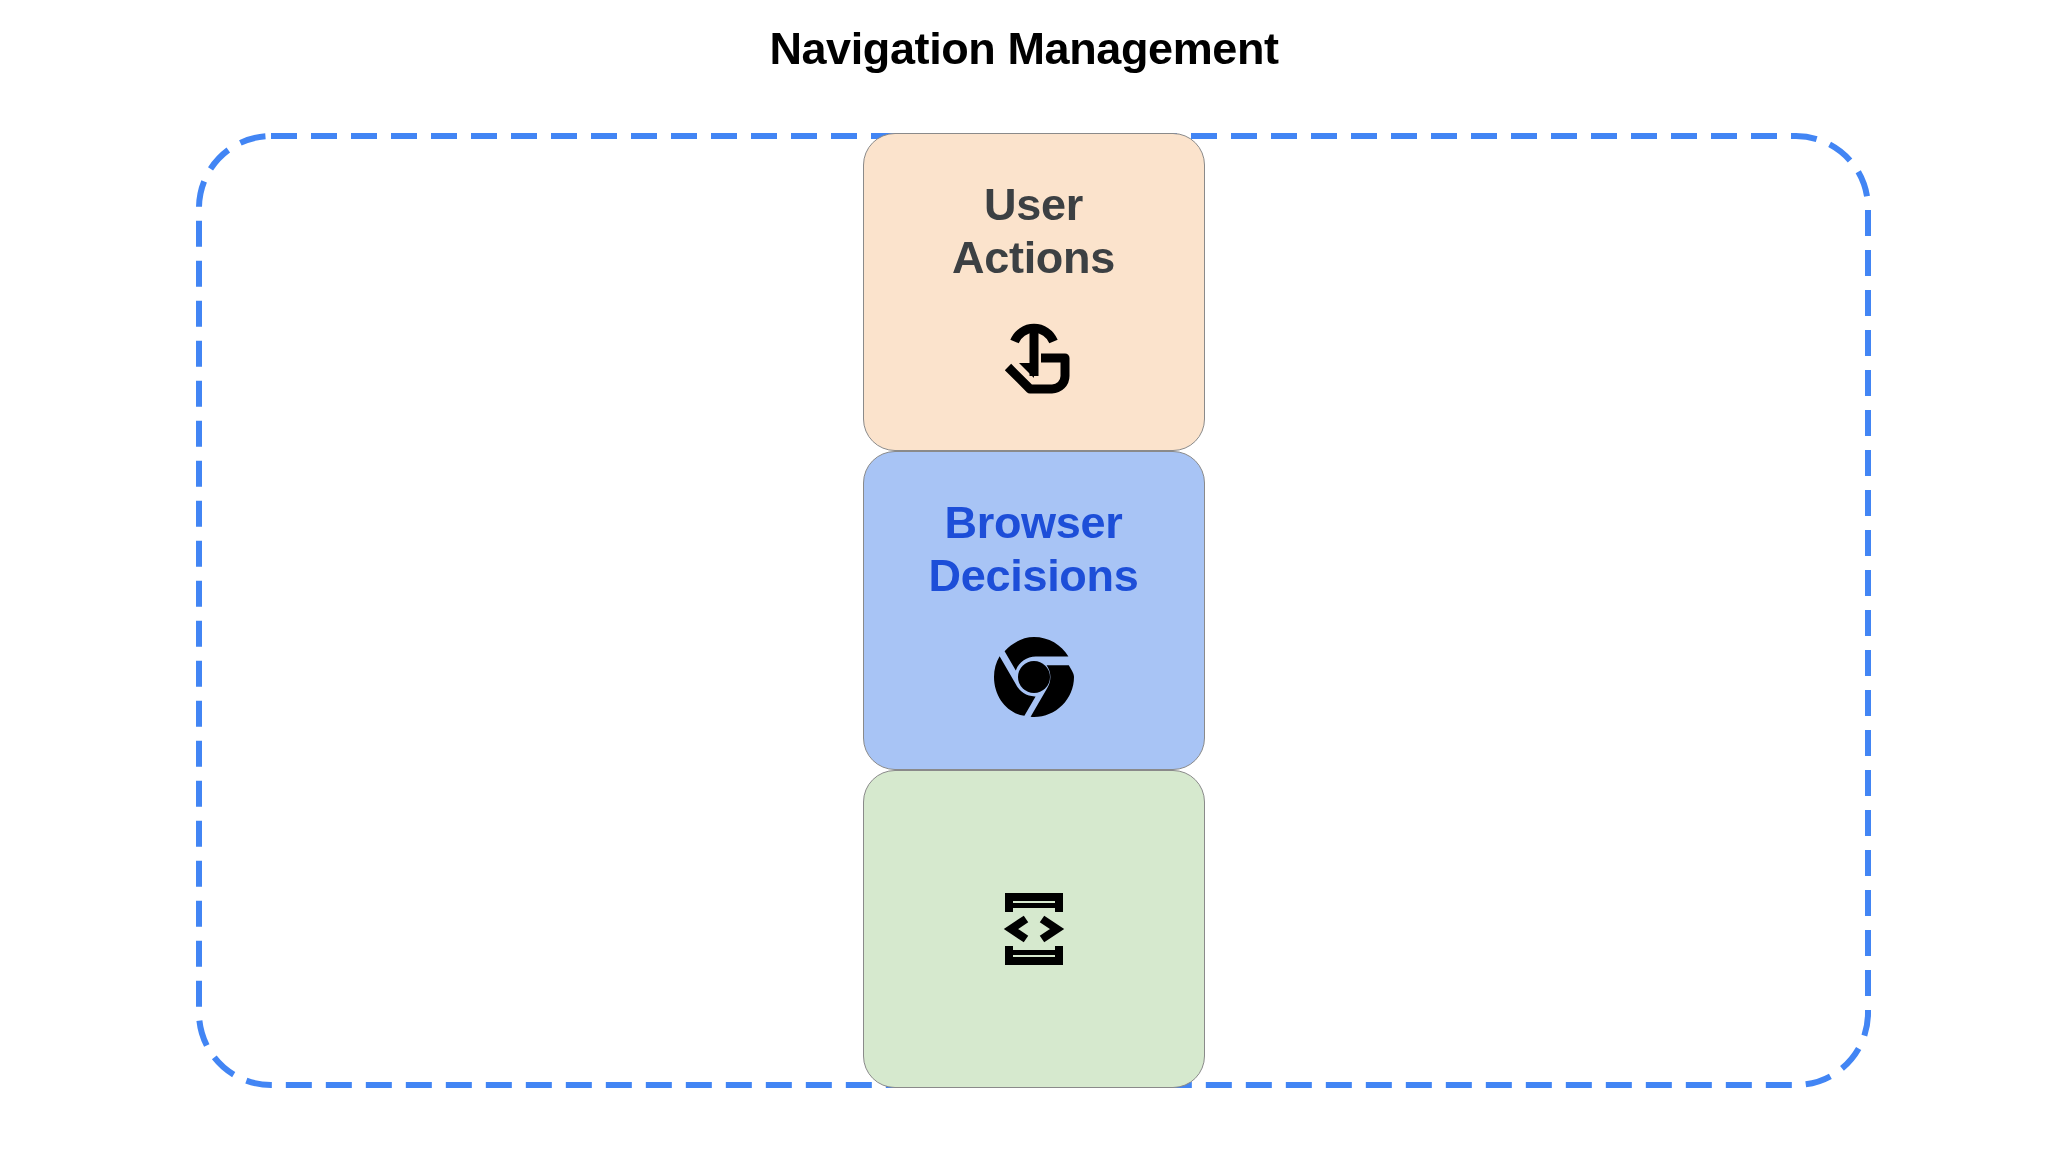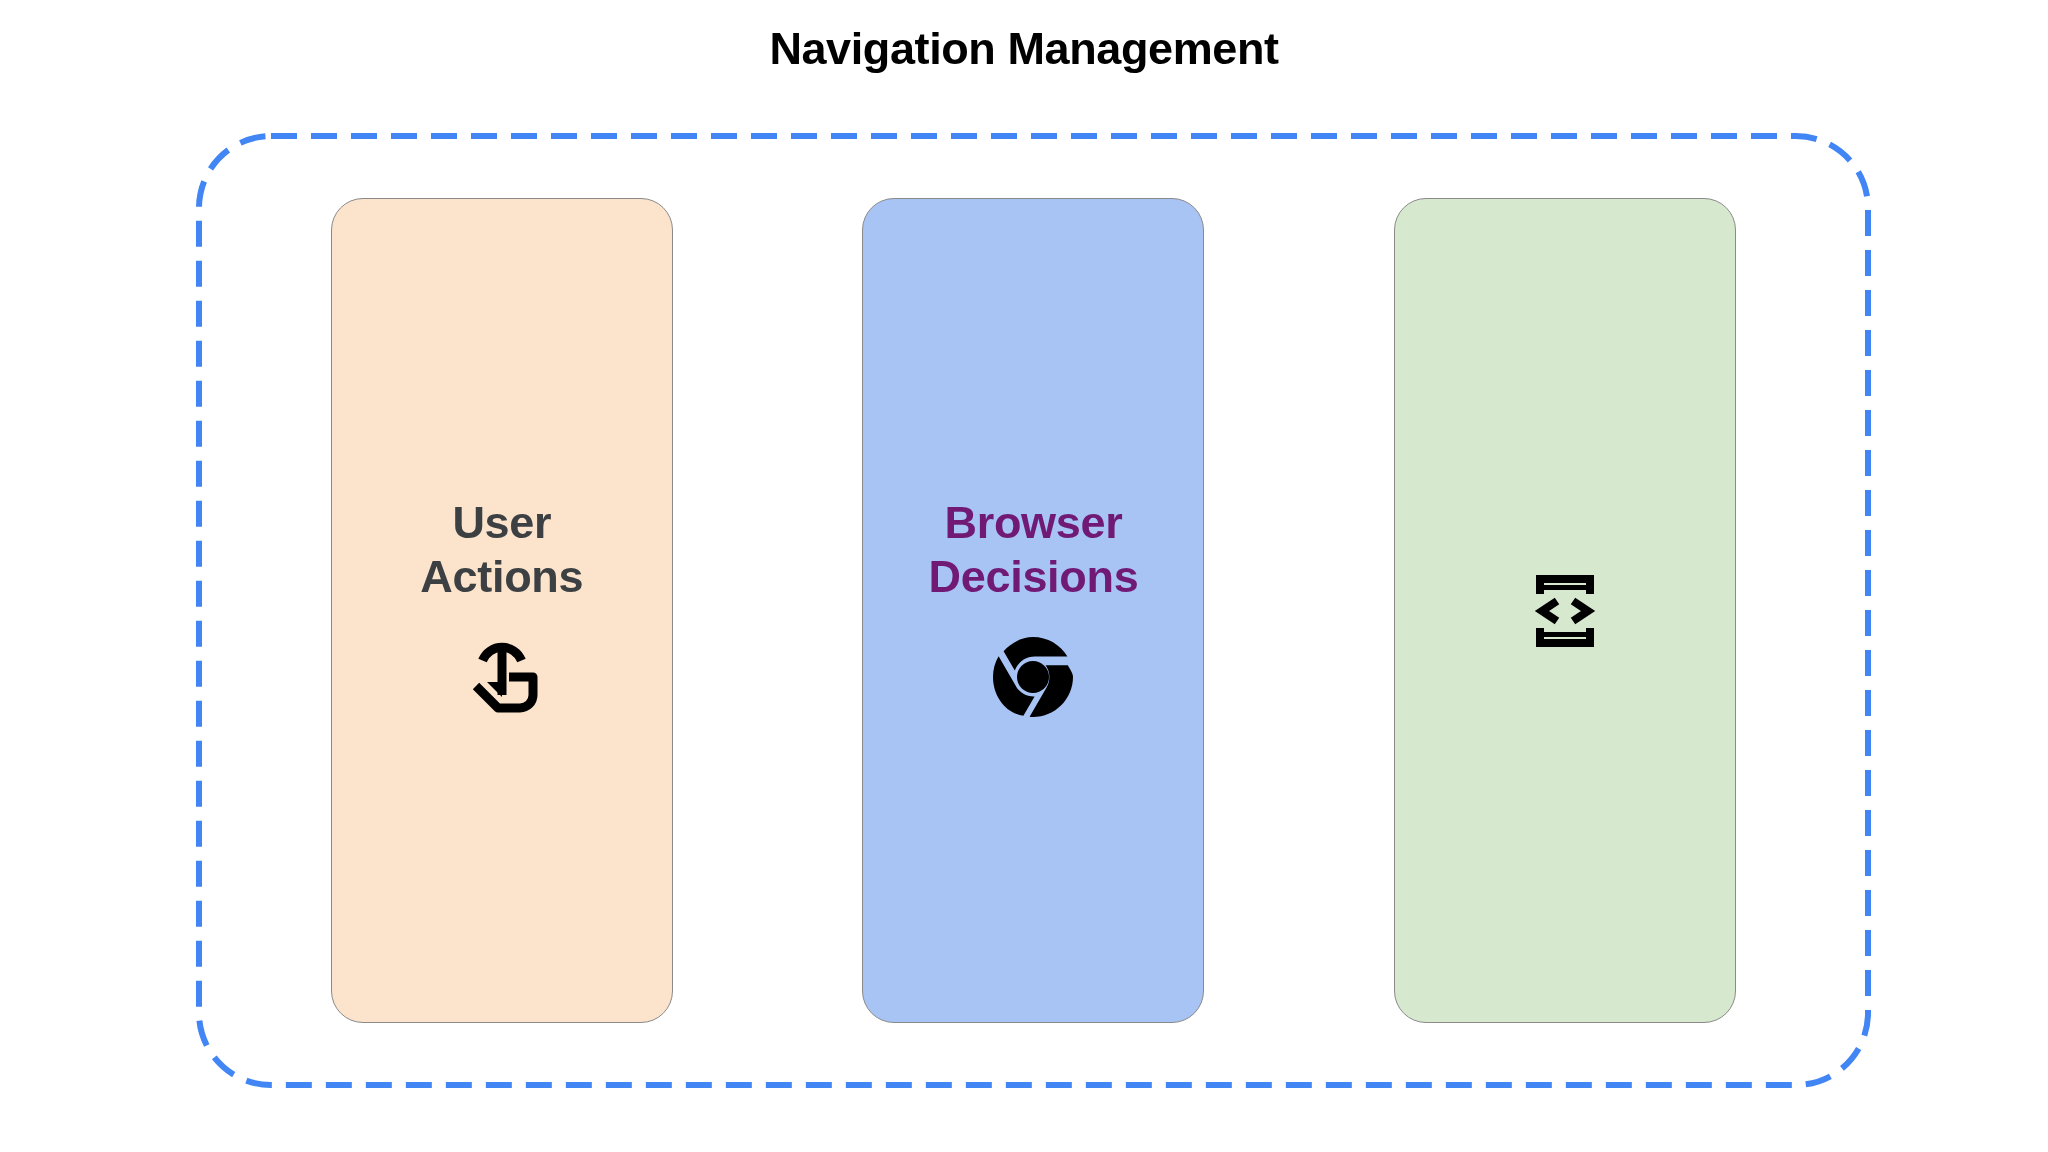--- a/index.html
+++ b/index.html
@@ -51,21 +51,21 @@
   }
 
   
   .card-row {
     position: absolute;
     left: 196px;
     top: 133px;
     width: 1675px;
     height: 955px;
     display: flex;
-    flex-direction: row;
+    flex-direction: column;
     align-items: center;
     justify-content: space-around;
     padding: 0 40px;
   }
 
   .card {
     width: 342px;
     height: 825px;
     border-radius: 32px;
     border: 1px solid #8a8a8a;
@@ -123,21 +123,21 @@
 
           <path d="M48 22 L48 66" fill="none" stroke="#000" stroke-width="9" stroke-linecap="butt"></path>
           <path d="M33 53 L48 68 L48 53 Z" fill="#000"></path>
 
           <path d="M22 57 L44 79 L66 79 A13 13 0 0 0 79 66 L79 48 L55 48" fill="none" stroke="#000" stroke-width="9" stroke-linejoin="round" stroke-linecap="butt"></path>
         </svg>
       </div>
     </div>
 
     <div class="card" style="background: rgb(168, 196, 245); border-color: rgb(138, 138, 138);">
-      <div class="card-label" style="color: #701a75;">Browser
+      <div class="card-label" style="color: #1d4ed8;">Browser
 Decisions</div>
       <div class="card-icon">
         <svg width="96" height="96" viewBox="0 0 48 48">
 
           <path fill="#000" d="M24 4c7.3 0 13.7 3.9 17.2 9.8H24.9c-4.6 0-8.5 2.9-10 7l-5.6-9.7C12.9 7.2 18.1 4 24 4z"></path>
           <path fill="#000" d="M6.8 13.6l8.2 14.2c1.7 3.5 5.3 5.9 9.4 5.9l.4 0-5.6 9.7C10.6 42.2 4 33.9 4 24c0-3.8 1-7.4 2.8-10.4z"></path>
           <path fill="#000" d="M44 24c0 11-9 20-20 20-.6 0-1.1 0-1.7-.1l8.2-14.2c1.1-1.7 1.7-3.6 1.7-5.7 0-2.2-.7-4.2-1.9-5.9h11.1C43 20.8 44 22.3 44 24z"></path>
           <circle cx="24" cy="24" r="8" fill="#000"></circle>
           <circle cx="24" cy="24" r="8.8" fill="none" stroke="#000" stroke-width="0"></circle>
         </svg>

